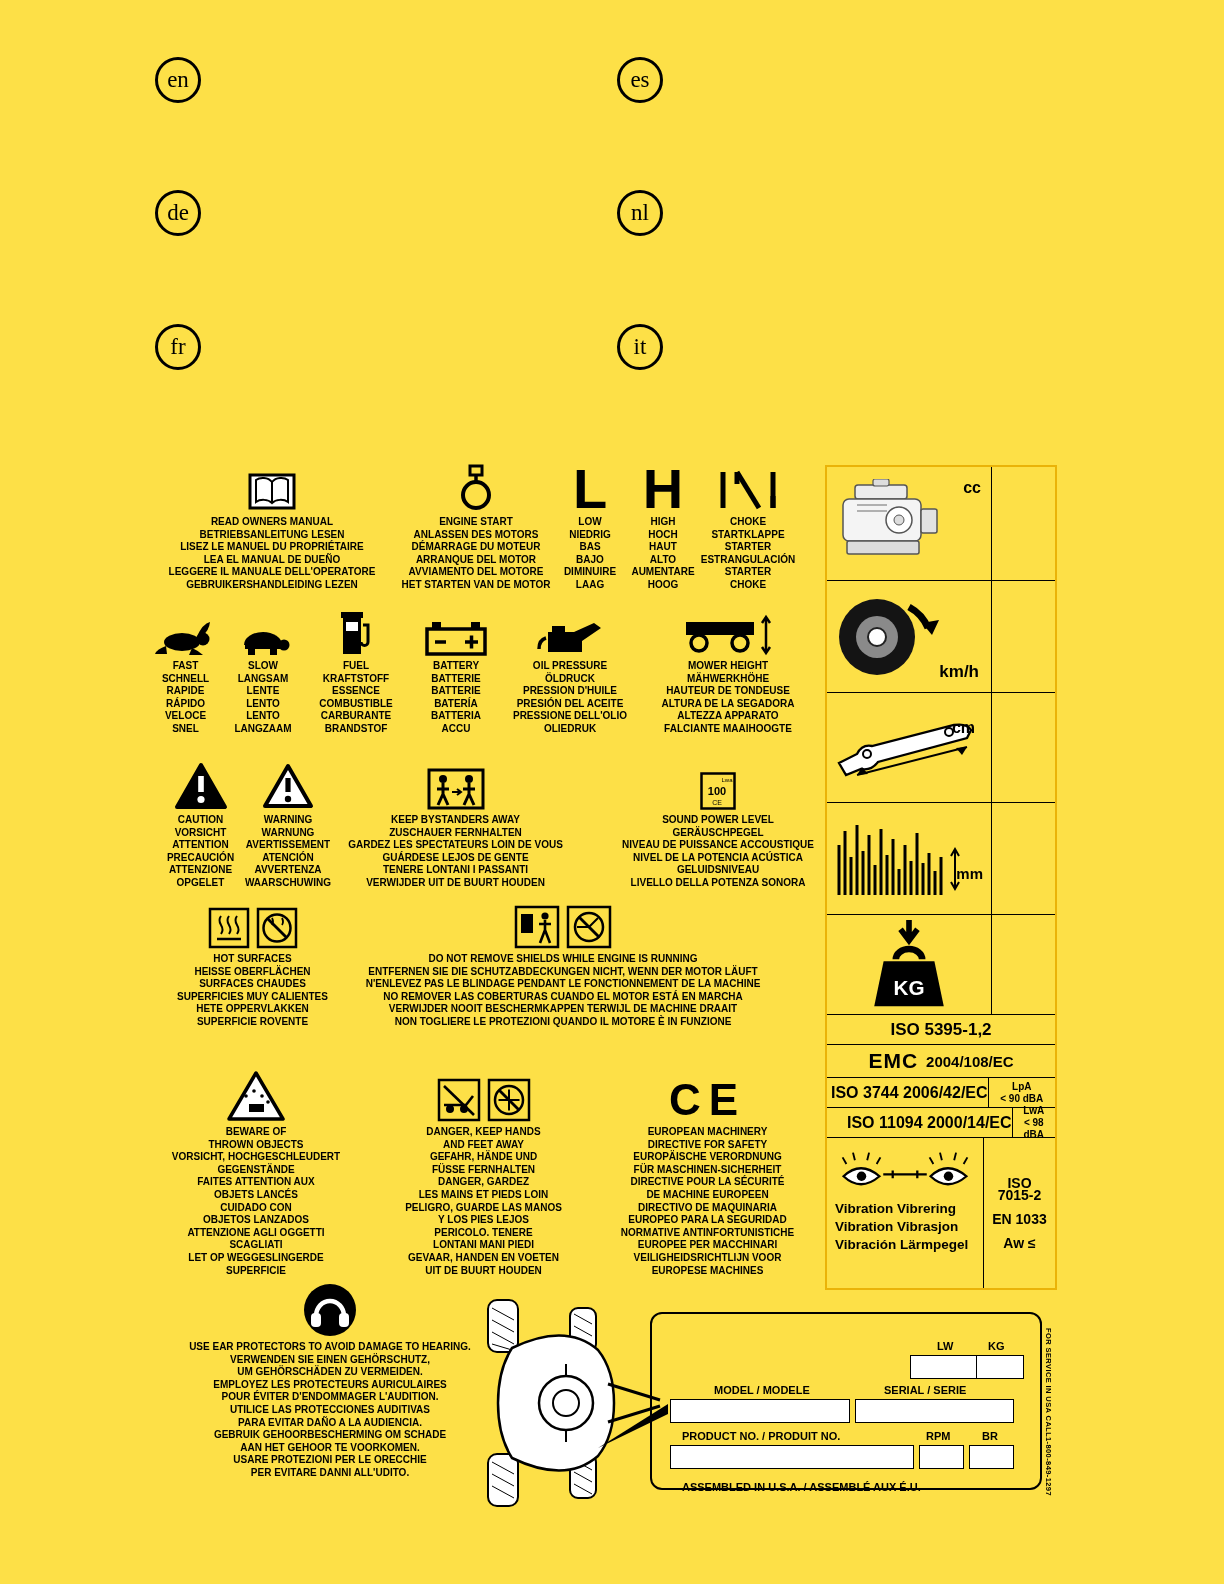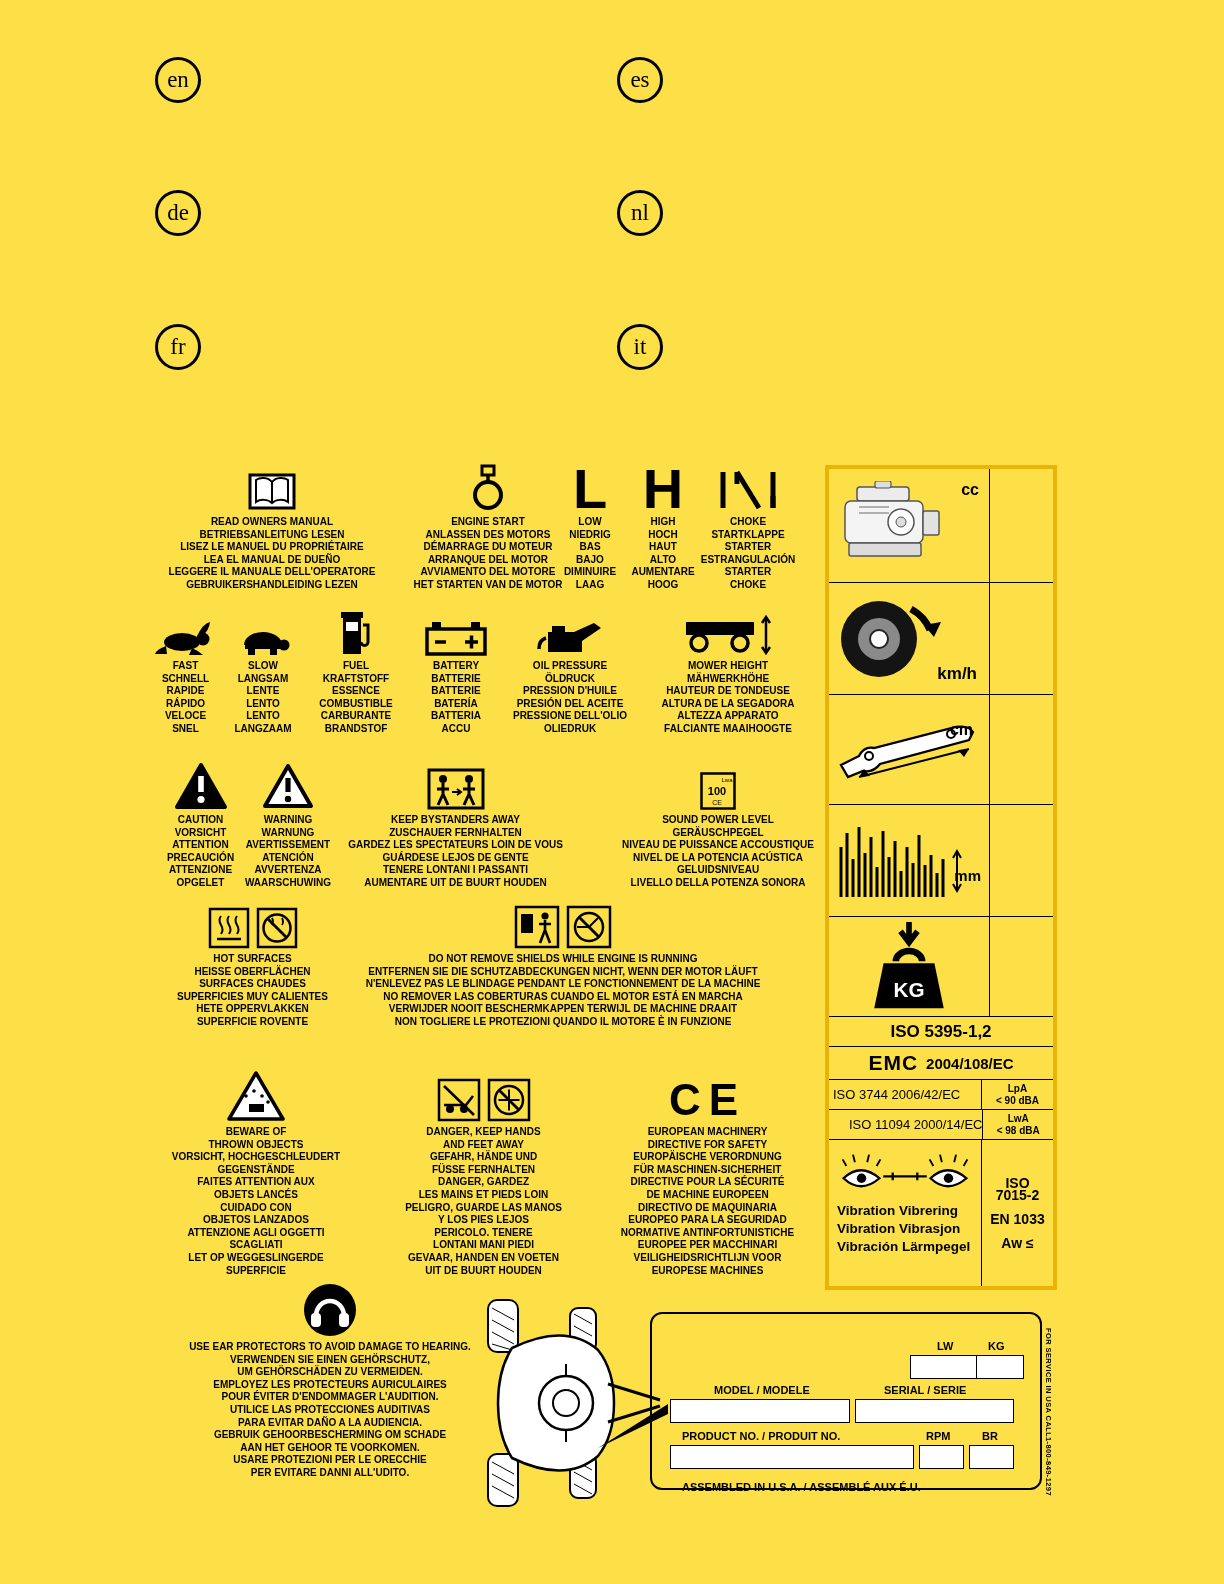--- a/index.html
+++ b/index.html
@@ -11,31 +11,31 @@
           display:flex; align-items:center; justify-content:center; font-size:23px;
           font-family:"Liberation Serif", serif; }
 
   .sym { position:absolute; text-align:center; }
   .sym .icon { display:flex; align-items:flex-end; justify-content:center; margin-bottom:4px; }
   .lines { font-weight:bold; font-size:10px; line-height:12.6px; white-space:nowrap; }
   .letter { font-size:56px; font-weight:bold; line-height:46px; }
   .ce-letters { font-size:44px; font-weight:bold; letter-spacing:8px; line-height:44px; }
 
   
-  .spec { position:absolute; left:825px; top:465px; width:232px; height:825px; border:4px solid #eab308; display:flex; flex-direction:column; }
+  .spec { position:absolute; left:825px; top:465px; width:232px; height:825px; border:2px solid #eab308; display:flex; flex-direction:column; }
   .trow { display:flex; border-top:1.5px solid #000; position:relative; }
   .trow:first-child { border-top:none; }
   .cl { flex:1; position:relative; }
   .cr { width:64px; border-left:1.5px solid #000; display:flex; flex-direction:column; align-items:center; justify-content:center; text-align:center; }
   .unit { position:absolute; font-weight:bold; }
   .full { flex:1; display:flex; align-items:center; justify-content:center; gap:8px; }
   .iso-big { font-size:17px; font-weight:bold; }
   .emc-logo { font-size:21px; font-weight:bold; letter-spacing:1px; }
   .emc-val { font-size:15px; font-weight:bold; }
-  .iso-small { font-size:13px; font-weight:normal; white-space:nowrap; }
+  .iso-small { font-size:16px; font-weight:bold; white-space:nowrap; }
   .cr-val { font-size:10px; font-weight:bold; line-height:12px; }
   .vib-lines { font-size:13.5px; font-weight:bold; line-height:18px; text-align:left; padding-left:8px; white-space:nowrap; }
   .cr-v { font-size:14px; font-weight:bold; line-height:12px; }
   .cr-v div:nth-child(3), .cr-v div:nth-child(4) { margin-top:12px; }
 
   
   .plate { position:absolute; left:650px; top:1312px; width:392px; height:178px; border:2px solid #000; border-radius:12px; }
   .pl { position:absolute; font-weight:bold; font-size:11px; white-space:nowrap; }
   .pbox { position:absolute; border:1.5px solid #000; background:#fff; }
   .service { position:absolute; left:1044px; top:1328px; height:172px; display:flex; writing-mode:vertical-rl;
@@ -66,21 +66,21 @@
     <div class="lines">
         <div>READ OWNERS MANUAL</div>
         <div>BETRIEBSANLEITUNG LESEN</div>
         <div>LISEZ LE MANUEL DU PROPRIÉTAIRE</div>
         <div>LEA EL MANUAL DE DUEÑO</div>
         <div>LEGGERE IL MANUALE DELL'OPERATORE</div>
         <div>GEBRUIKERSHANDLEIDING LEZEN</div>
       </div>
   </div>
 
-  <div class="sym" style="left:388px;top:462px;width:200px">
+  <div class="sym" style="left:376px;top:462px;width:200px">
     <div class="icon" style="height:50px">
       <svg width="40" height="48" viewBox="0 0 40 48">
         <rect x="14" y="2" width="12" height="9" fill="none" stroke="#000" stroke-width="3"></rect>
         <path d="M20 11 v6" stroke="#000" stroke-width="3.5"></path>
         <circle cx="20" cy="31" r="13" fill="none" stroke="#000" stroke-width="4"></circle>
       </svg>
     </div>
     <div class="lines">
         <div>ENGINE START</div>
         <div>ANLASSEN DES MOTORS</div>
@@ -297,21 +297,21 @@
         <path d="M42 15 v11 M37 37 l5 -11 5 11 M36 21 h12" stroke="#000" stroke-width="3" fill="none"></path>
         <path d="M25 24 h8 M30 21 l4 3 -4 3" stroke="#000" stroke-width="2" fill="none"></path>
       </svg>
     </div>
     <div class="lines">
         <div>KEEP BYSTANDERS AWAY</div>
         <div>ZUSCHAUER FERNHALTEN</div>
         <div>GARDEZ LES SPECTATEURS LOIN DE VOUS</div>
         <div>GUÁRDESE LEJOS DE GENTE</div>
         <div>TENERE LONTANI I PASSANTI</div>
-        <div>AUMENTARE UIT DE BUURT HOUDEN</div>
+        <div>VERWIJDER UIT DE BUURT HOUDEN</div>
       </div>
   </div>
 
   <div class="sym" style="left:584px;top:760px;width:268px">
     <div class="icon" style="height:50px">
       <svg width="36" height="38" viewBox="0 0 36 38">
         <rect x="1.5" y="1.5" width="33" height="35" fill="none" stroke="#000" stroke-width="2.5"></rect>
         <text x="27" y="10" font-size="6" text-anchor="middle" font-family="Liberation Sans, sans-serif">Lwa</text>
         <text x="17" y="23" font-size="11" font-weight="bold" text-anchor="middle" font-family="Liberation Sans, sans-serif">100</text>
         <text x="17" y="33" font-size="7" text-anchor="middle" font-family="Liberation Sans, sans-serif">CE</text>

